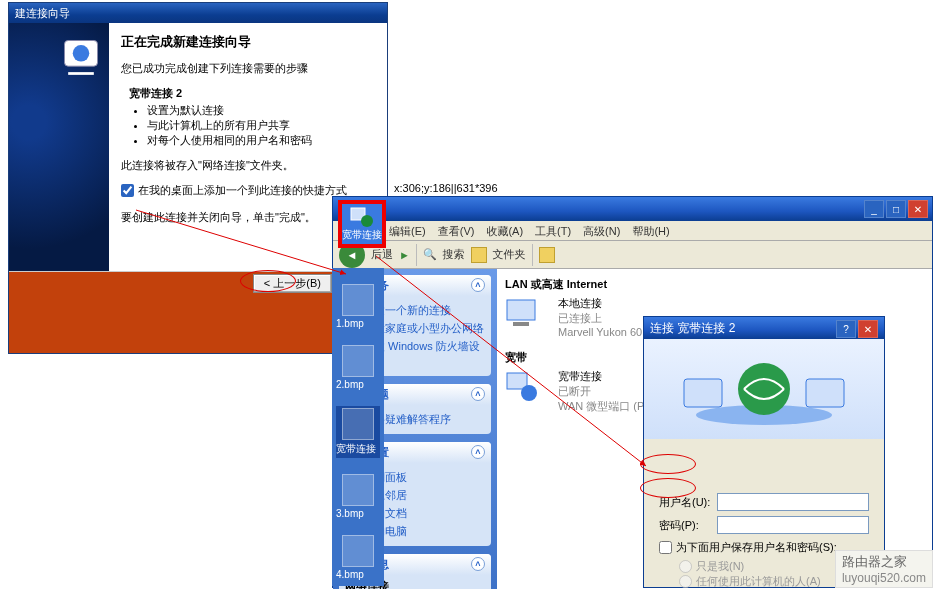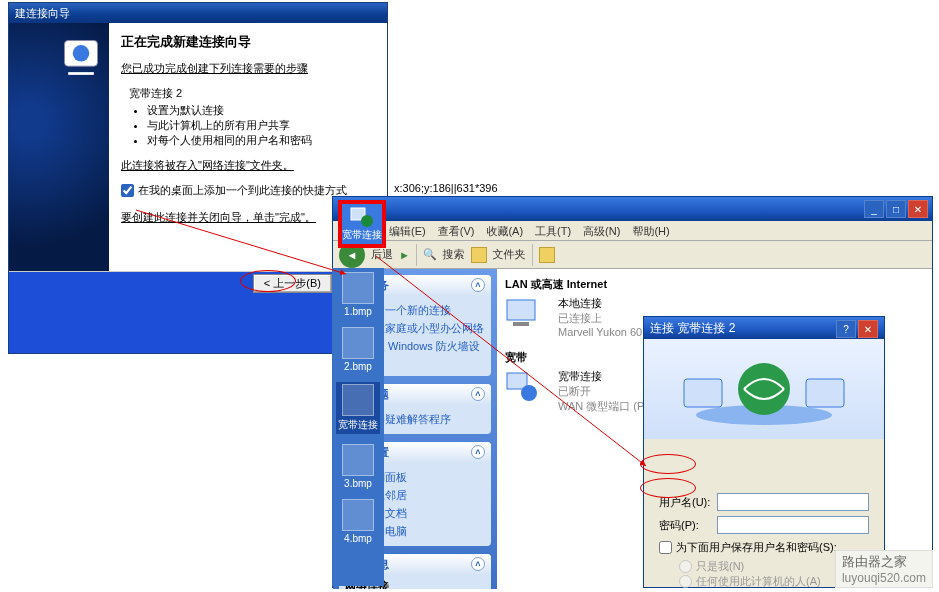--- a/index.html
+++ b/index.html
@@ -1,37 +1,37 @@
 <!DOCTYPE html>
 <html><head>
 <meta charset="utf-8">
 <style>
   * { box-sizing: border-box; margin: 0; padding: 0; font-family: "Microsoft YaHei", SimSun, Arial, sans-serif; }
   body { background: #fff; width: 939px; height: 592px; position: relative; overflow: hidden; font-size: 11px; }
 
   
   .wizard {
     position: absolute; left: 8px; top: 2px; width: 380px; height: 352px;
-    border: 1px solid #1a3e7b; background: #1d4ed8;
+    border: 1px solid #1a3e7b; background: #c2410c;
   }
   .wizard-title {
     height: 20px; background: linear-gradient(#2a64c0,#0b3d91 60%,#0a3580);
     color: #fff; font-size: 11px; padding: 3px 6px;
   }
   .wizard-body { display: flex; height: 248px; }
   .wizard-left {
     width: 100px; background: #0a2a66;
     background: radial-gradient(circle at 20% 40%, #113a8c 10%, #051a44 75%);
     position: relative;
   }
   .globe-icon { position:absolute; left:50px; top:12px; width:44px; height:44px; }
   .wizard-right { flex:1; padding: 10px 12px; background:#fff; }
   .wizard-h { font-weight: bold; font-size: 13px; margin-bottom: 10px; }
-  .wizard-p { font-size: 11px; margin-bottom: 10px; text-decoration: underline; }
-  .wizard-sub { font-weight:normal; font-size:11px; margin-left:8px; }
+  .wizard-p { font-size: 11px; margin-bottom: 10px; }
+  .wizard-sub { font-weight:bold; font-size:11px; margin-left:8px; }
   .wizard-ul { margin: 2px 0 10px 26px; font-size:11px; }
   .wizard-ul li { list-style: disc; }
   .wizard-chk { display:flex; align-items:center; gap:4px; font-size:11px; margin-bottom:12px; }
   .wizard-chk input { accent-color:#2a64c0; }
   .wizard-btnrow {
     height: 26px; border-top:1px solid #ccc; padding:2px 8px; text-align:right;
   }
   .xp-btn {
     font-size:11px; padding:1px 10px; border:1px solid #888; background:#efefef;
     box-shadow: inset -1px -1px #aaa, inset 1px 1px #fff;
@@ -93,21 +93,21 @@
   .form-row input[type=text],.form-row input[type=password] { flex:1; border:1px solid #7a9ac0; height:18px; padding:1px 4px; font-size:11px; background:#fff; }
   .chk-row { margin:6px 0 4px; display:flex; gap:4px; }
   .radio-row { margin-left:20px; color:#999; display:flex; gap:4px; }
   .dial-btns { padding:4px 8px 6px; display:flex; justify-content:flex-end; gap:6px; border-top:1px solid #ccc; }
 
   .ellipse-user { position:absolute; left:640px; top:454px; width:56px; height:20px; border:1px solid #d00; border-radius:50%; pointer-events:none; z-index:40;}
   .ellipse-pass { position:absolute; left:640px; top:478px; width:56px; height:20px; border:1px solid #d00; border-radius:50%; pointer-events:none; z-index:40;}
 
   
   .desk { position:absolute; left:332px; top:268px; width:52px; height:318px; background:#3a72c8; z-index:1; }
-  .desk-item { width:44px; margin:4px auto 10px; text-align:center; color:#fff; font-size:10px; }
+  .desk-item { width:44px; margin:16px auto 10px; text-align:left; color:#fff; font-size:10px; }
   .desk-ico { width:32px; height:32px; margin:0 auto 2px; background:#fff3; border:1px solid #fff6; }
   .desk-sel { background:#1a4aa0; padding:2px 0; }
 
   .arrow { position:absolute; pointer-events:none; z-index:35; }
 
   .watermark { position:absolute; right:6px; bottom:4px; background:#f4f4ee; border:1px solid #ddd; padding:2px 6px; font-size:12px; color:#888; z-index:50; }
   .watermark .big { font-size:13px; color:#666; }
 
   .chevron { width:14px;height:14px;border:1px solid #7aa0d8;border-radius:50%;background:#fff;display:flex;align-items:center;justify-content:center;color:#215dc6;font-size:9px;}
 </style>

